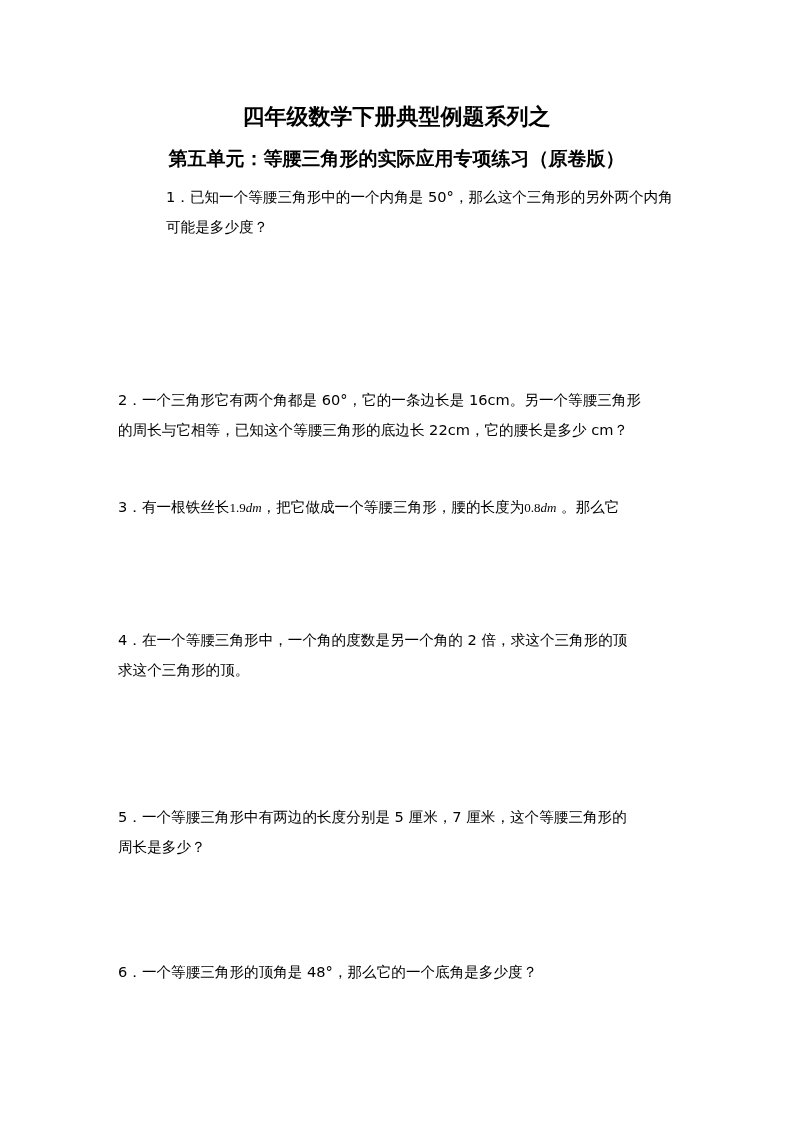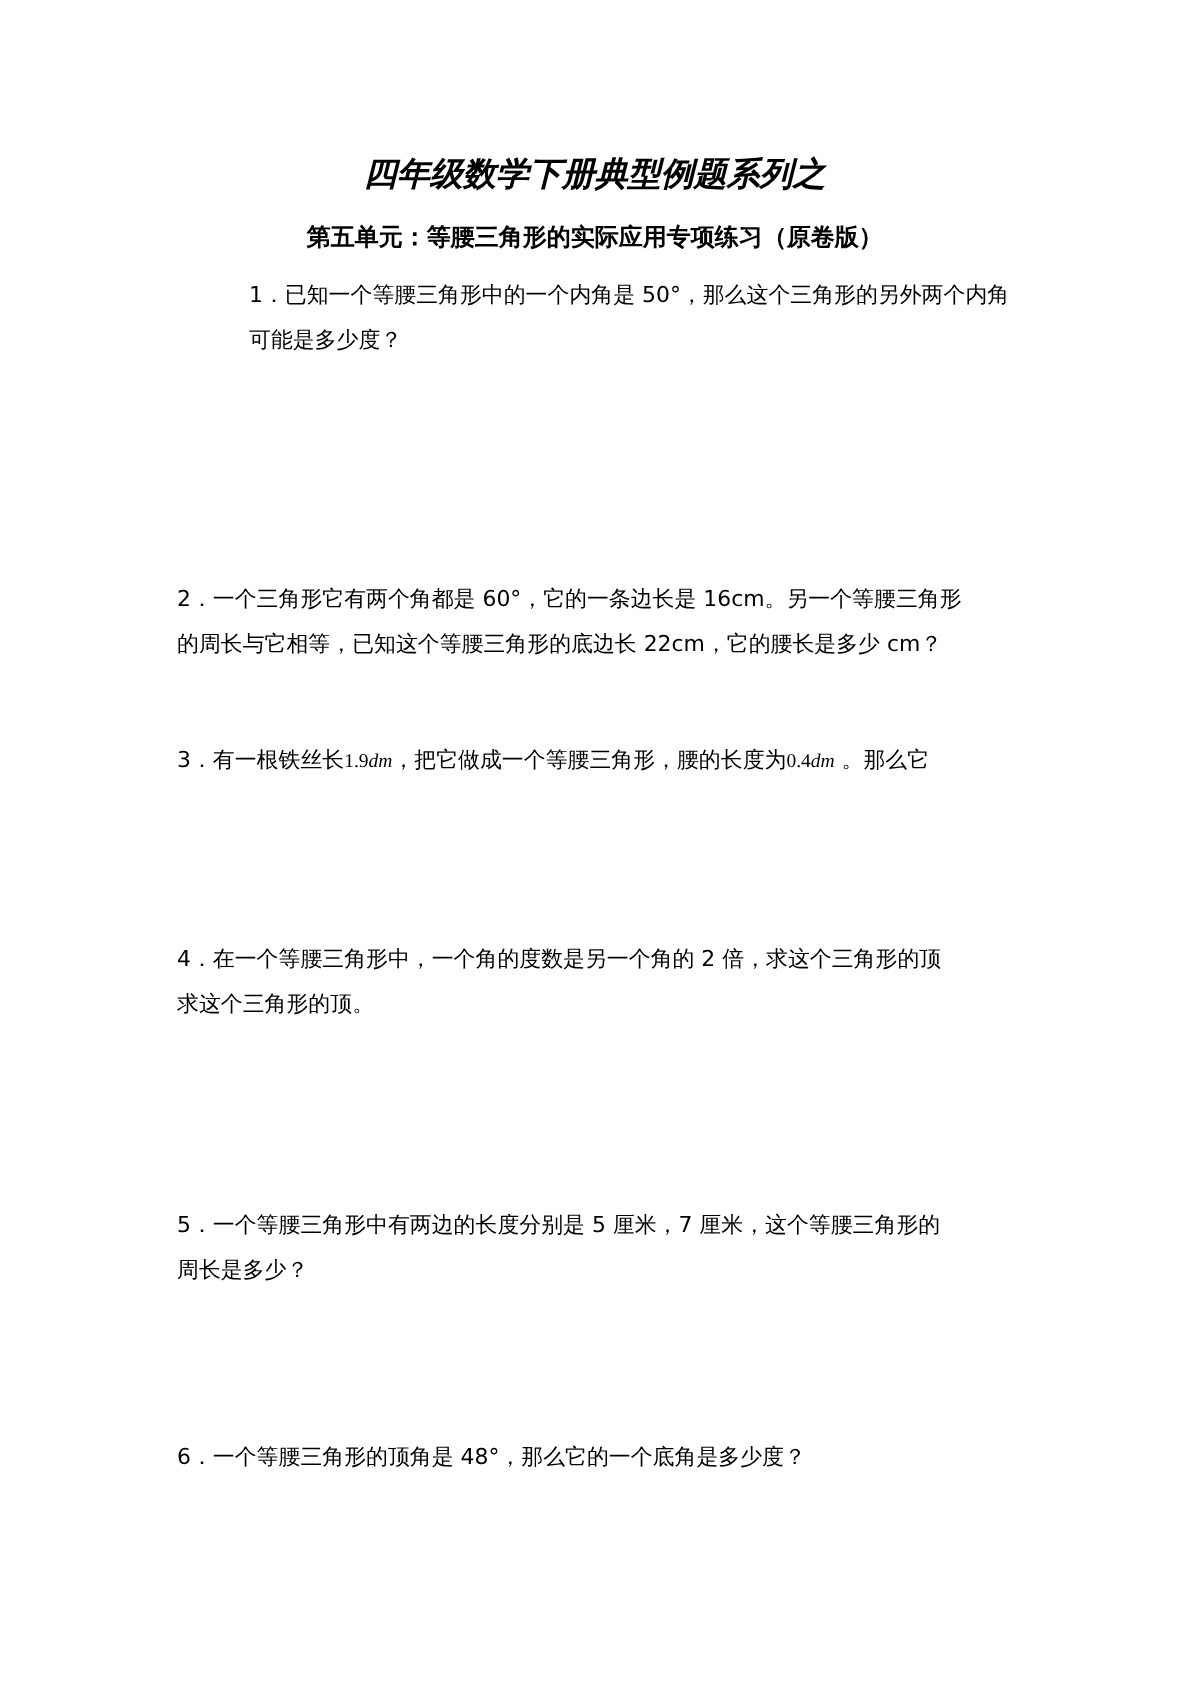--- a/index.html
+++ b/index.html
@@ -27,22 +27,22 @@
       position: absolute;
       left: 100px;
       width: 593px;
       text-align: center;
       font-weight: bold;
       font-size: 22px;
       line-height: 30px;
       white-space: nowrap;
       letter-spacing: 0px;
     }
-    .title.t1 { top: 102px; font-style: italic; }
-    .title.t2 { top: 143px; font-size: 16px; }
+    .title.t1 { top: 102px; }
+    .title.t2 { top: 143px; font-size: 19px; }
     .question {
       position: absolute;
       left: 118px;
       width: 560px;
       font-size: 14.6px;
       line-height: 30px;
     }
     .question .line {
       display: block;
       white-space: nowrap;
@@ -72,21 +72,21 @@
     <span class="line">1．已知一个等腰三角形中的一个内角是 50°，那么这个三角形的另外两个内角</span>
     <span class="line">可能是多少度？</span>
   </div>
 
   <div class="question" id="q2">
     <span class="line">2．一个三角形它有两个角都是 60°，它的一条边长是 16cm。另一个等腰三角形</span>
     <span class="line">的周长与它相等，已知这个等腰三角形的底边长 22cm，它的腰长是多少 cm？</span>
   </div>
 
   <div class="question" id="q3">
-    <span class="line"><span>3．有一根铁丝长</span><span class="math"><span class="num">1.9</span><span>dm</span></span><span>，把它做成一个等腰三角形，腰的长度为</span><span class="math"><span class="num">0.4</span><span>dm</span></span><span> 。那么它</span></span>
+    <span class="line"><span>3．有一根铁丝长</span><span class="math"><span class="num">1.9</span><span>dm</span></span><span>，把它做成一个等腰三角形，腰的长度为</span><span class="math"><span class="num">0.8</span><span>dm</span></span><span> 。那么它</span></span>
   </div>
 
   <div class="question" id="q4">
     <span class="line">4．在一个等腰三角形中，一个角的度数是另一个角的 2 倍，求这个三角形的顶</span>
     <span class="line">求这个三角形的顶。</span>
   </div>
 
   <div class="question" id="q5">
     <span class="line">5．一个等腰三角形中有两边的长度分别是 5 厘米，7 厘米，这个等腰三角形的</span>
     <span class="line">周长是多少？</span>

